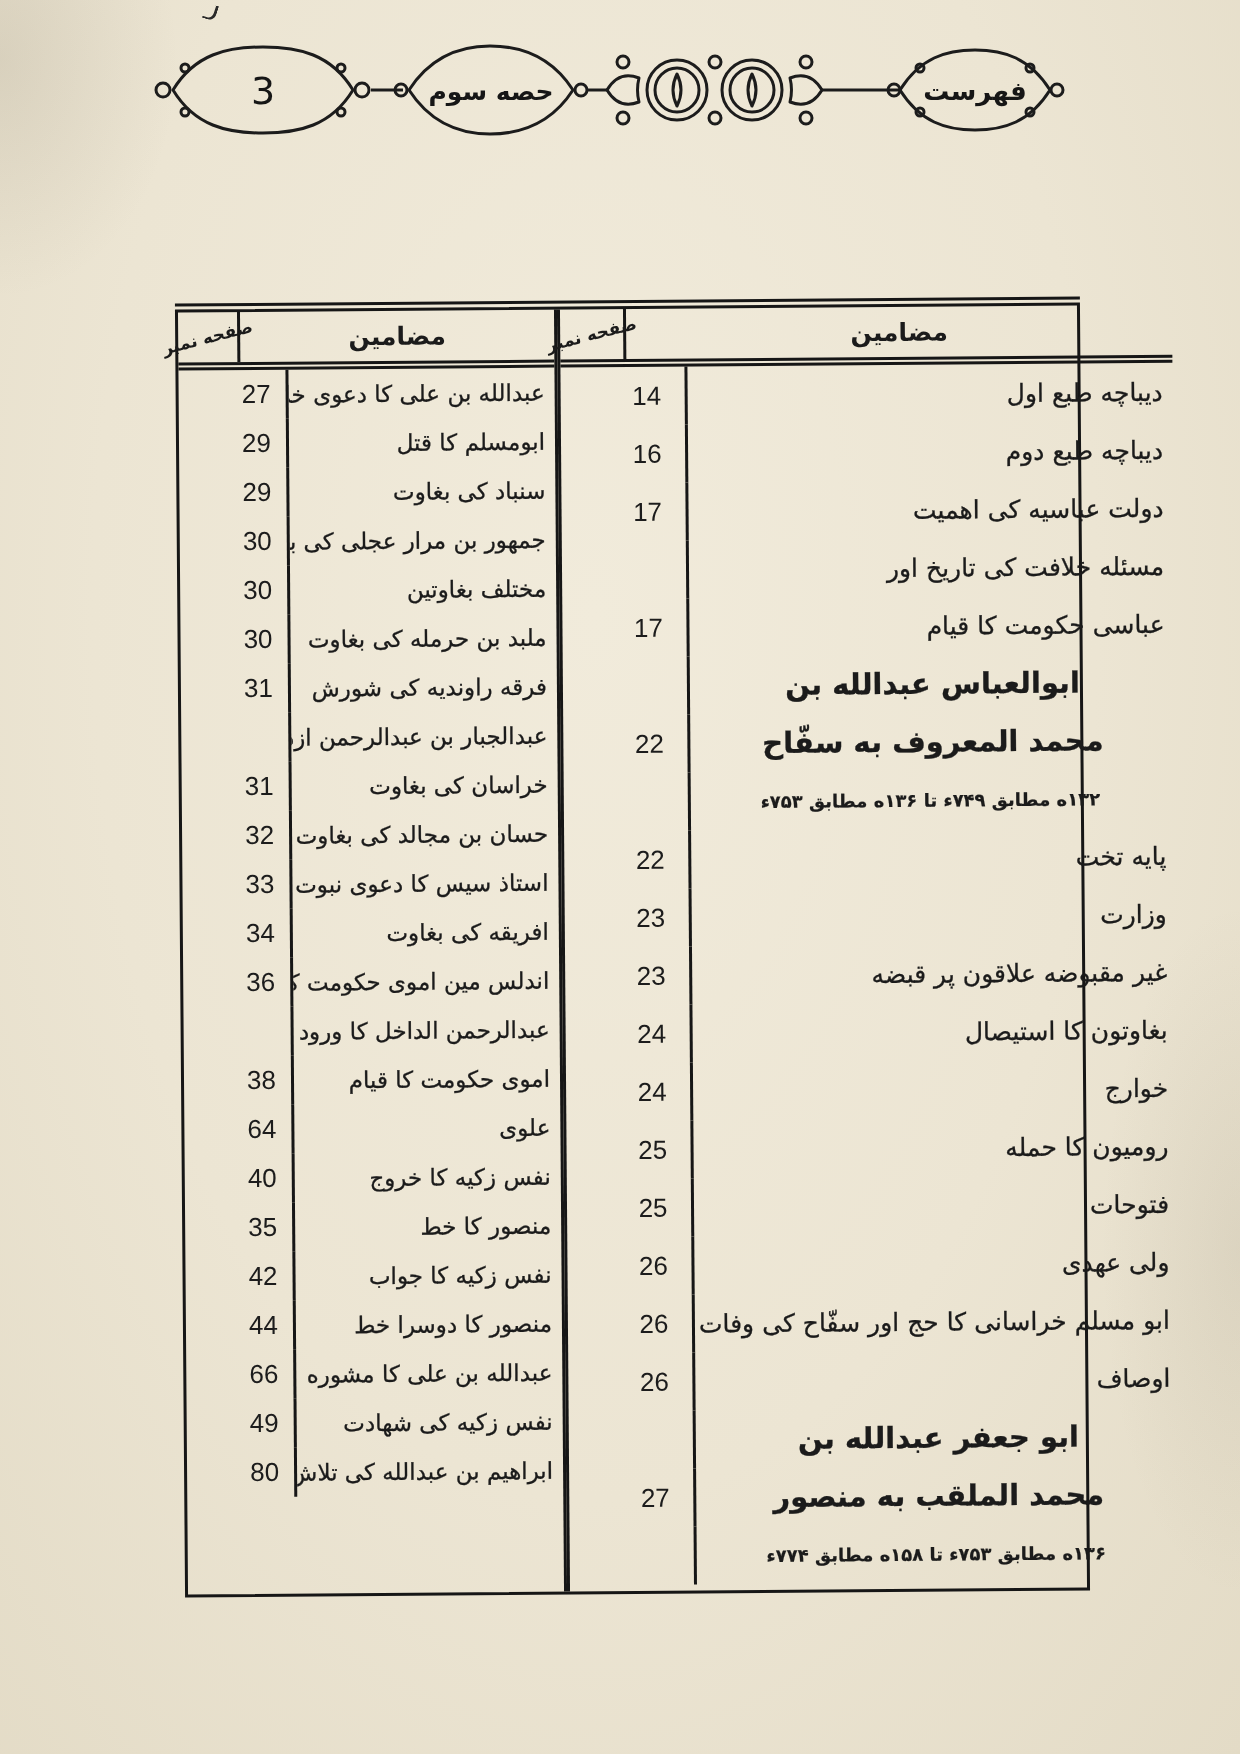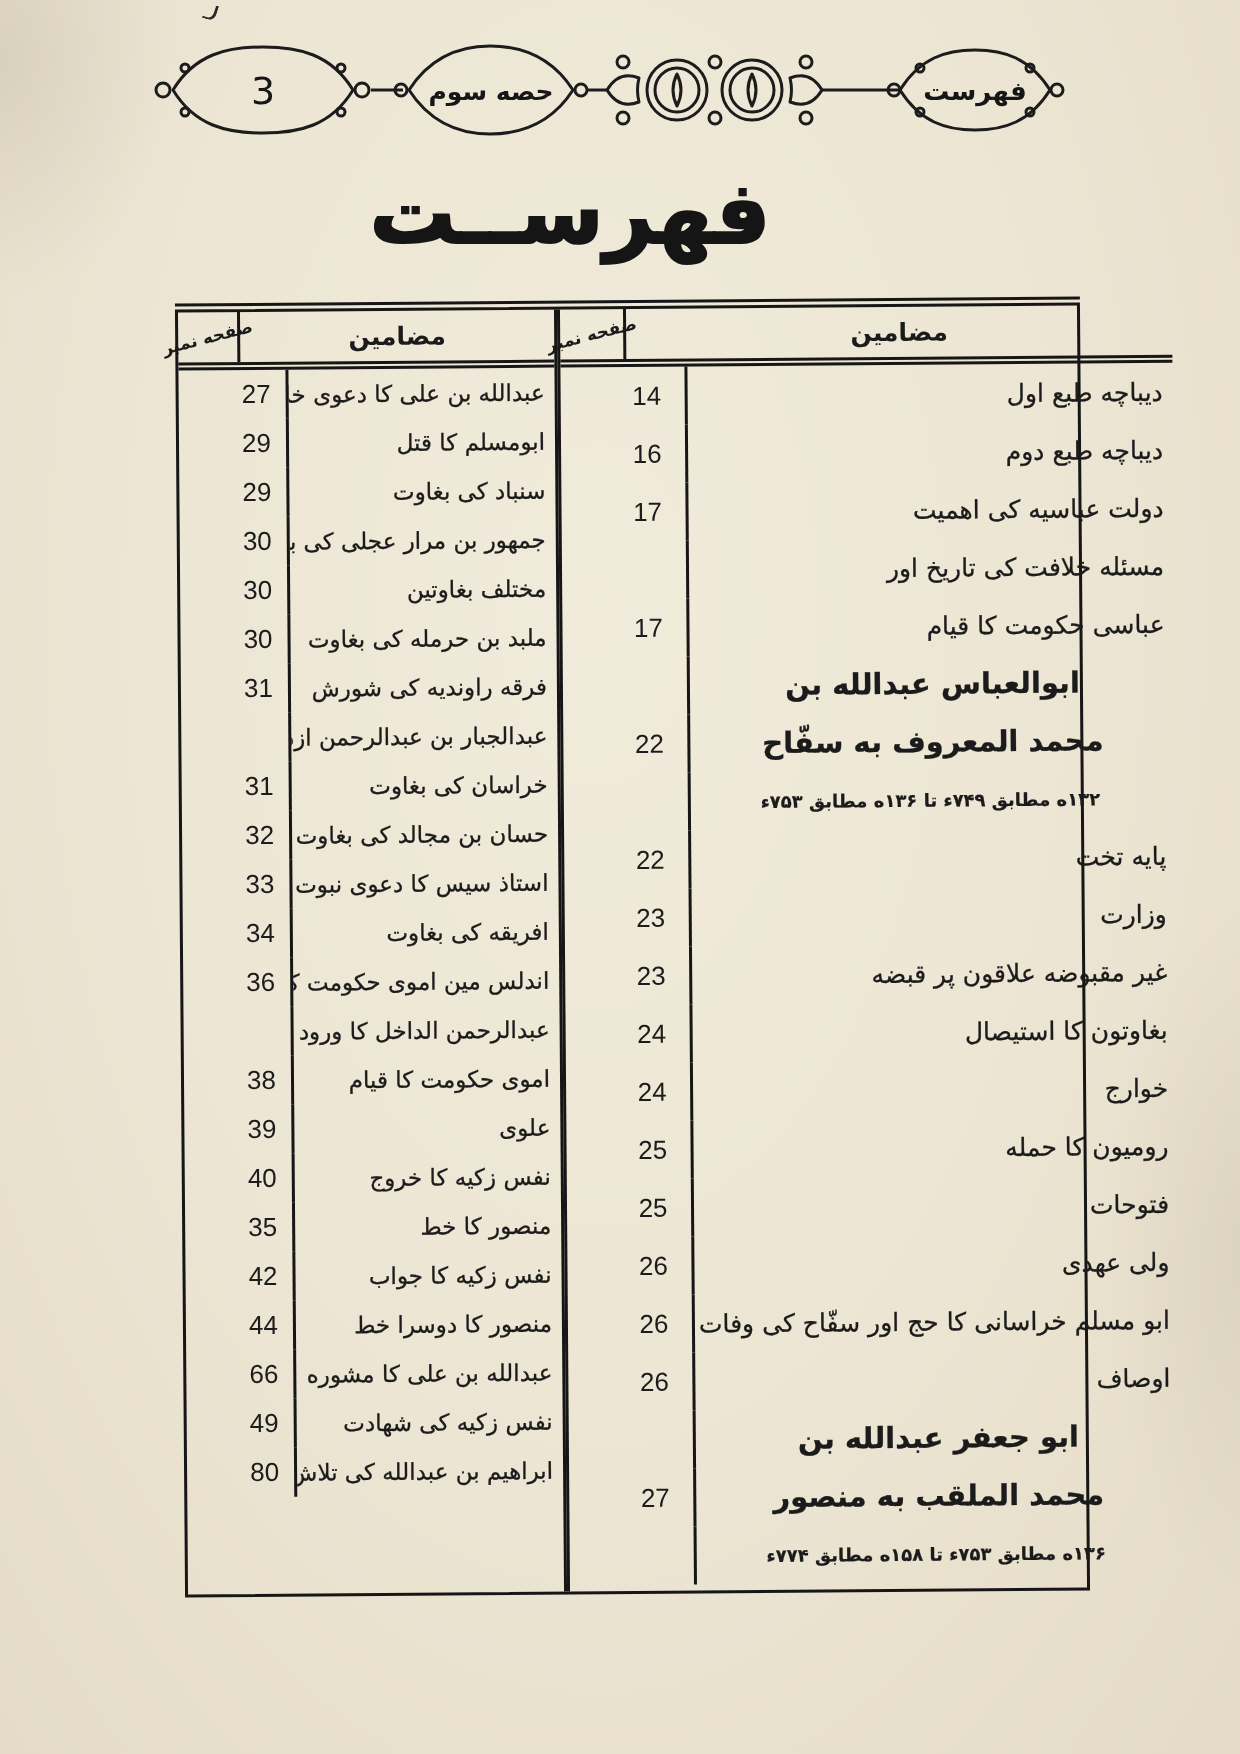--- a/index.html
+++ b/index.html
@@ -131,21 +131,20 @@
           <circle cx="775" cy="78" r="4"></circle>
         <circle cx="885" cy="34" r="4"></circle>
           <circle cx="885" cy="78" r="4"></circle>
       </g>
       <text class="orn-text" x="118" y="70" font-size="38" text-anchor="middle">3</text>
       <text class="orn-text" x="346" y="66" font-size="25" font-weight="bold" text-anchor="middle" direction="rtl">حصه سوم</text>
       <text class="orn-text" x="830" y="66" font-size="26" font-weight="bold" text-anchor="middle" direction="rtl">فهرست</text>
     </svg>
   </div>
 
-  <div class="page-title">فهرســت</div>
 
   <div class="toc-table">
 
     <div class="group left">
       <div class="header-row">
         <div class="h-num">
           <span>صفحه نمبر</span>
         </div>
         <div class="h-txt">مضامین</div>
       </div>
@@ -220,21 +219,21 @@
             <div class="cell num"></div>
             <div class="cell txt">عبدالرحمن الداخل کا ورود اندلس اور</div>
           </div>
 
           <div class="row">
             <div class="cell num">38</div>
             <div class="cell txt">اموی حکومت کا قیام</div>
           </div>
 
           <div class="row">
-            <div class="cell num">39</div>
+            <div class="cell num">64</div>
             <div class="cell txt">علوی</div>
           </div>
 
           <div class="row">
             <div class="cell num">40</div>
             <div class="cell txt">نفس زکیه کا خروج</div>
           </div>
 
           <div class="row">
             <div class="cell num">35</div>

